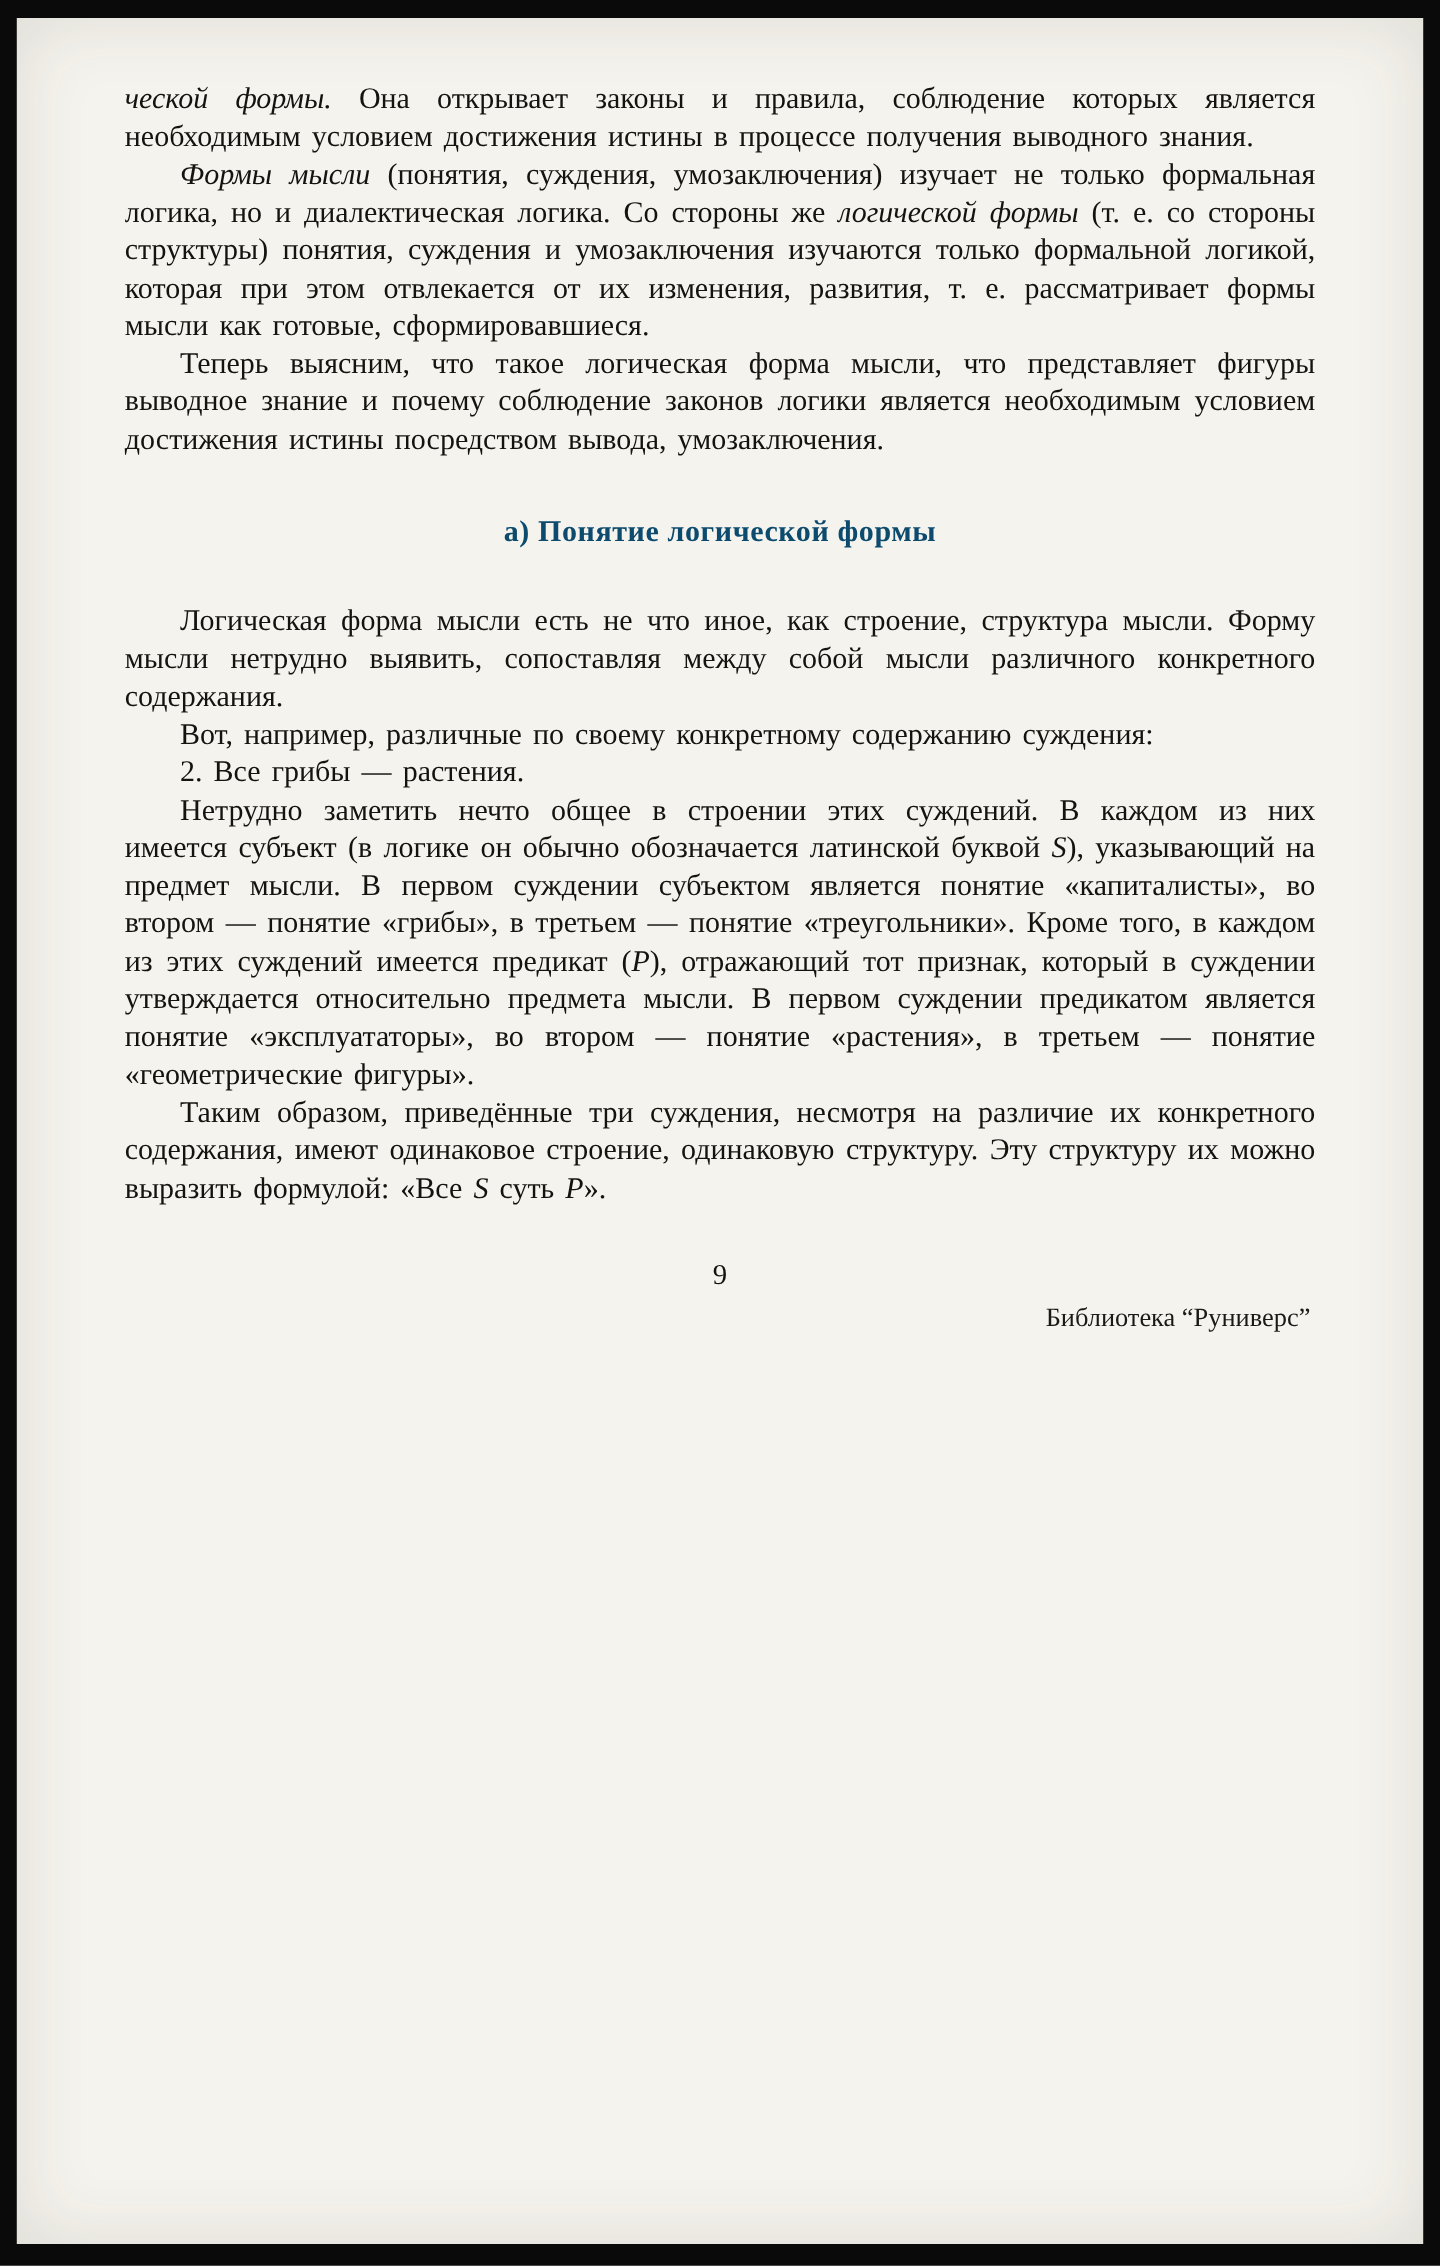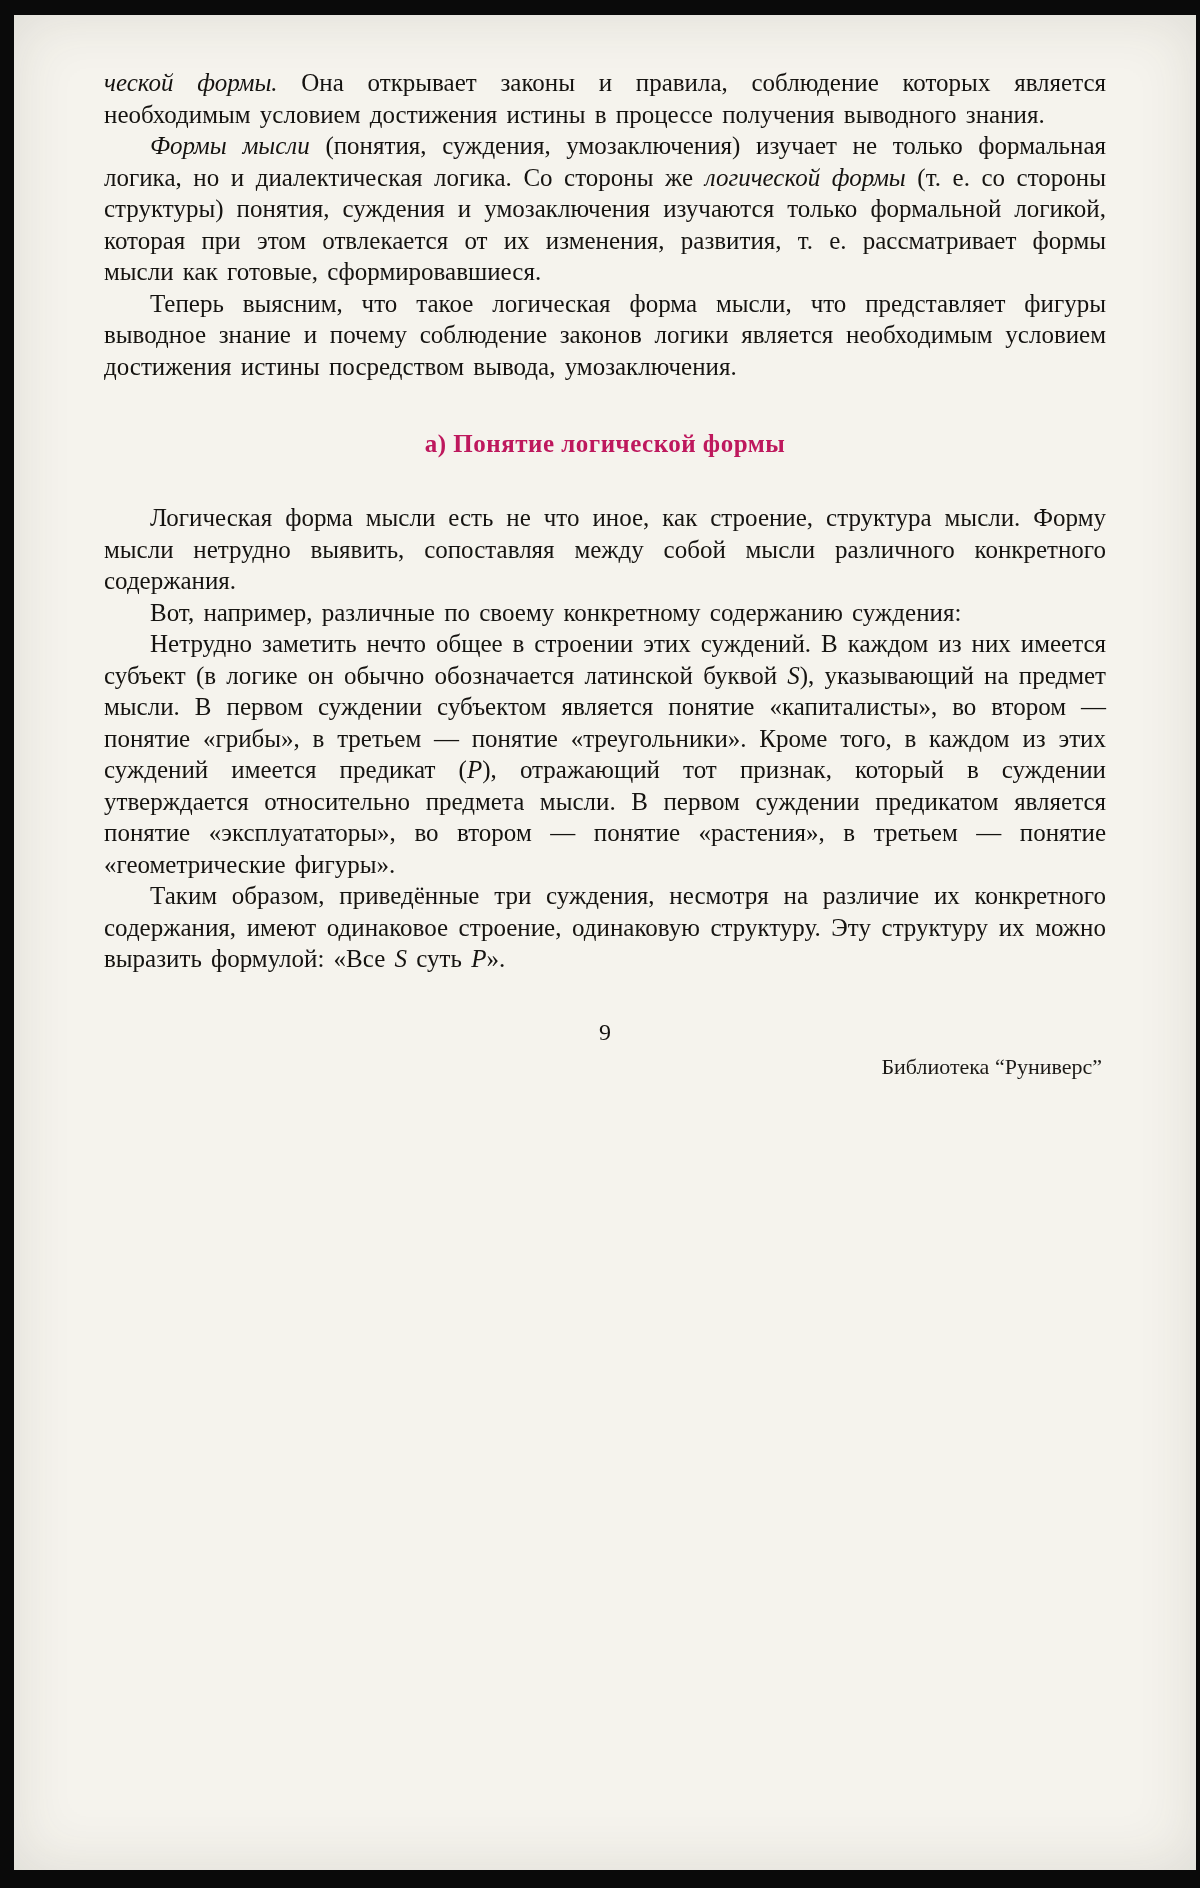--- a/index.html
+++ b/index.html
@@ -10,21 +10,21 @@
     width: 1200px;
     height: 1888px;
     background: #050505;
     position: relative;
     font-family: "Liberation Serif", serif;
   }
   .scan-frame {
     position: absolute;
     inset: 0;
     background: #0a0a0a;
-    padding: 15px 4px 18px 14px;
+    padding: 15px 14px 18px 14px;
     box-sizing: border-box;
   }
   .page {
     width: 100%;
     height: 100%;
     background: #f5f3ed;
     box-sizing: border-box;
     position: relative;
     padding: 52px 90px 0 90px;
     box-shadow: inset 0 0 60px rgba(60,55,45,0.12);
@@ -40,21 +40,21 @@
     word-spacing: 3px;
   }
   .content p.indent { text-indent: 46px; }
   .content p.noindent { text-indent: 0; }
   .it { font-style: italic; }
   .heading {
     margin: 48px 0 44px 0;
     text-align: center;
     font-size: 25px;
     font-weight: bold;
-    color: #be185d;
+    color: #0c4a6e;
     letter-spacing: 0.5px;
   }
   .page-number {
     margin-top: 44px;
     text-align: center;
     font-size: 24px;
     color: #151310;
   }
   .watermark {
     margin-top: 8px;
@@ -69,19 +69,20 @@
 
 <div class="scan-frame">
   <div class="page">
     <div class="content">
         <p class="para noindent"><span class="it">ческой формы.</span><span> Она открывает законы и правила, соблюдение которых является необходимым условием достижения истины в процессе получения выводного знания.</span></p>
         <p class="para indent"><span class="it">Формы мысли</span><span> (понятия, суждения, умозаключения) изучает не только формальная логика, но и диалектическая логика. Со стороны же </span><span class="it">логической формы</span><span> (т. е. со стороны структуры) понятия, суждения и умозаключения изучаются только формальной логикой, которая при этом отвлекается от их изменения, развития, т. е. рассматривает формы мысли как готовые, сформировавшиеся.</span></p>
         <p class="para indent"><span>Теперь выясним, что такое логическая форма мысли, что представляет фигуры выводное знание и почему соблюдение законов логики является необходимым условием достижения истины посредством вывода, умозаключения.</span></p>
         <div class="heading">а) Понятие логической формы</div>
         <p class="para indent"><span>Логическая форма мысли есть не что иное, как строение, структура мысли. Форму мысли нетрудно выявить, сопоставляя между собой мысли различного конкретного содержания.</span></p>
         <p class="para indent"><span>Вот, например, различные по своему конкретному содержанию суждения:</span></p>
+        <p class="para indent"><span>2. Все грибы — растения.</span></p>
         <p class="para indent"><span>Нетрудно заметить нечто общее в строении этих суждений. В каждом из них имеется субъект (в логике он обычно обозначается латинской буквой </span><span class="it">S</span><span>), указывающий на предмет мысли. В первом суждении субъектом является понятие «капиталисты», во втором — понятие «грибы», в третьем — понятие «треугольники». Кроме того, в каждом из этих суждений имеется предикат (</span><span class="it">Р</span><span>), отражающий тот признак, который в суждении утверждается относительно предмета мысли. В первом суждении предикатом является понятие «эксплуататоры», во втором — понятие «растения», в третьем — понятие «геометрические фигуры».</span></p>
         <p class="para indent"><span>Таким образом, приведённые три суждения, несмотря на различие их конкретного содержания, имеют одинаковое строение, одинаковую структуру. Эту структуру их можно выразить формулой: «Все </span><span class="it">S</span><span> суть </span><span class="it">Р</span><span>».</span></p>
       </div>
     <div class="page-number">9</div>
     <div class="watermark">Библиотека “Руниверс”</div>
   </div>
 </div>
 
 </body></html>

